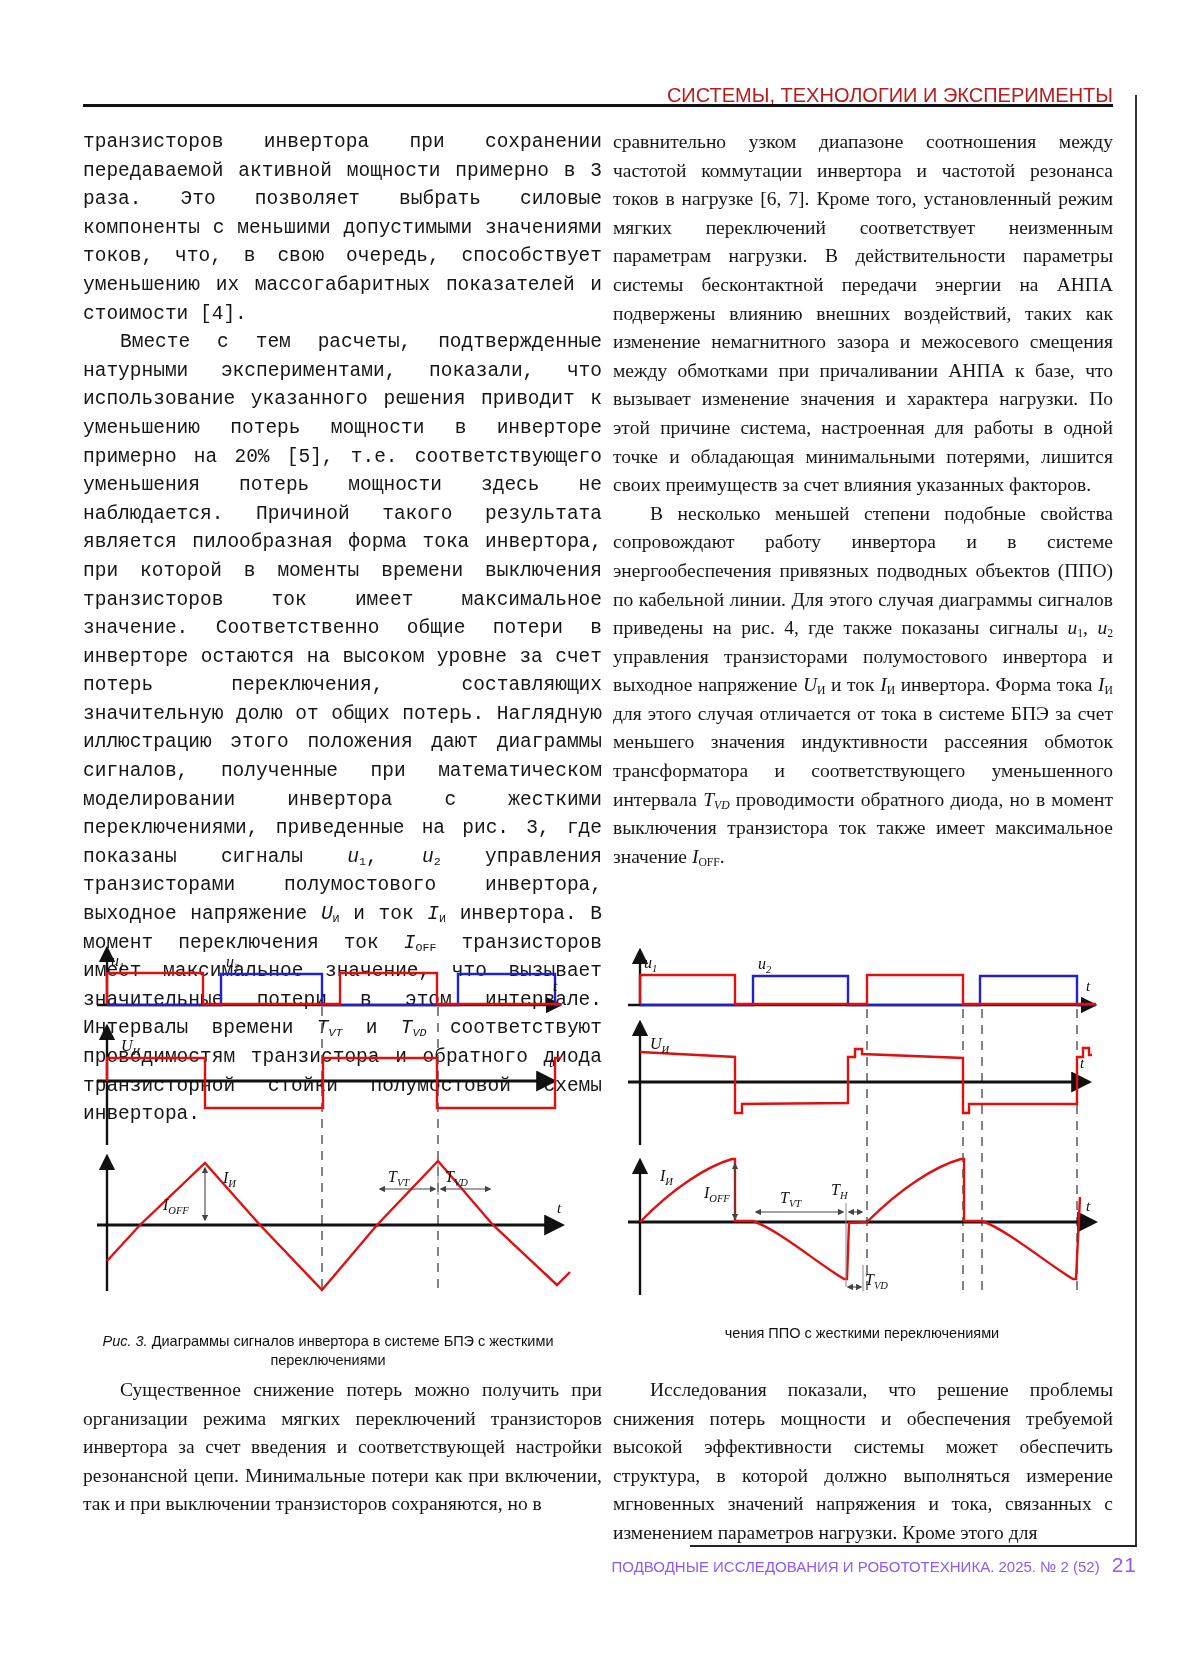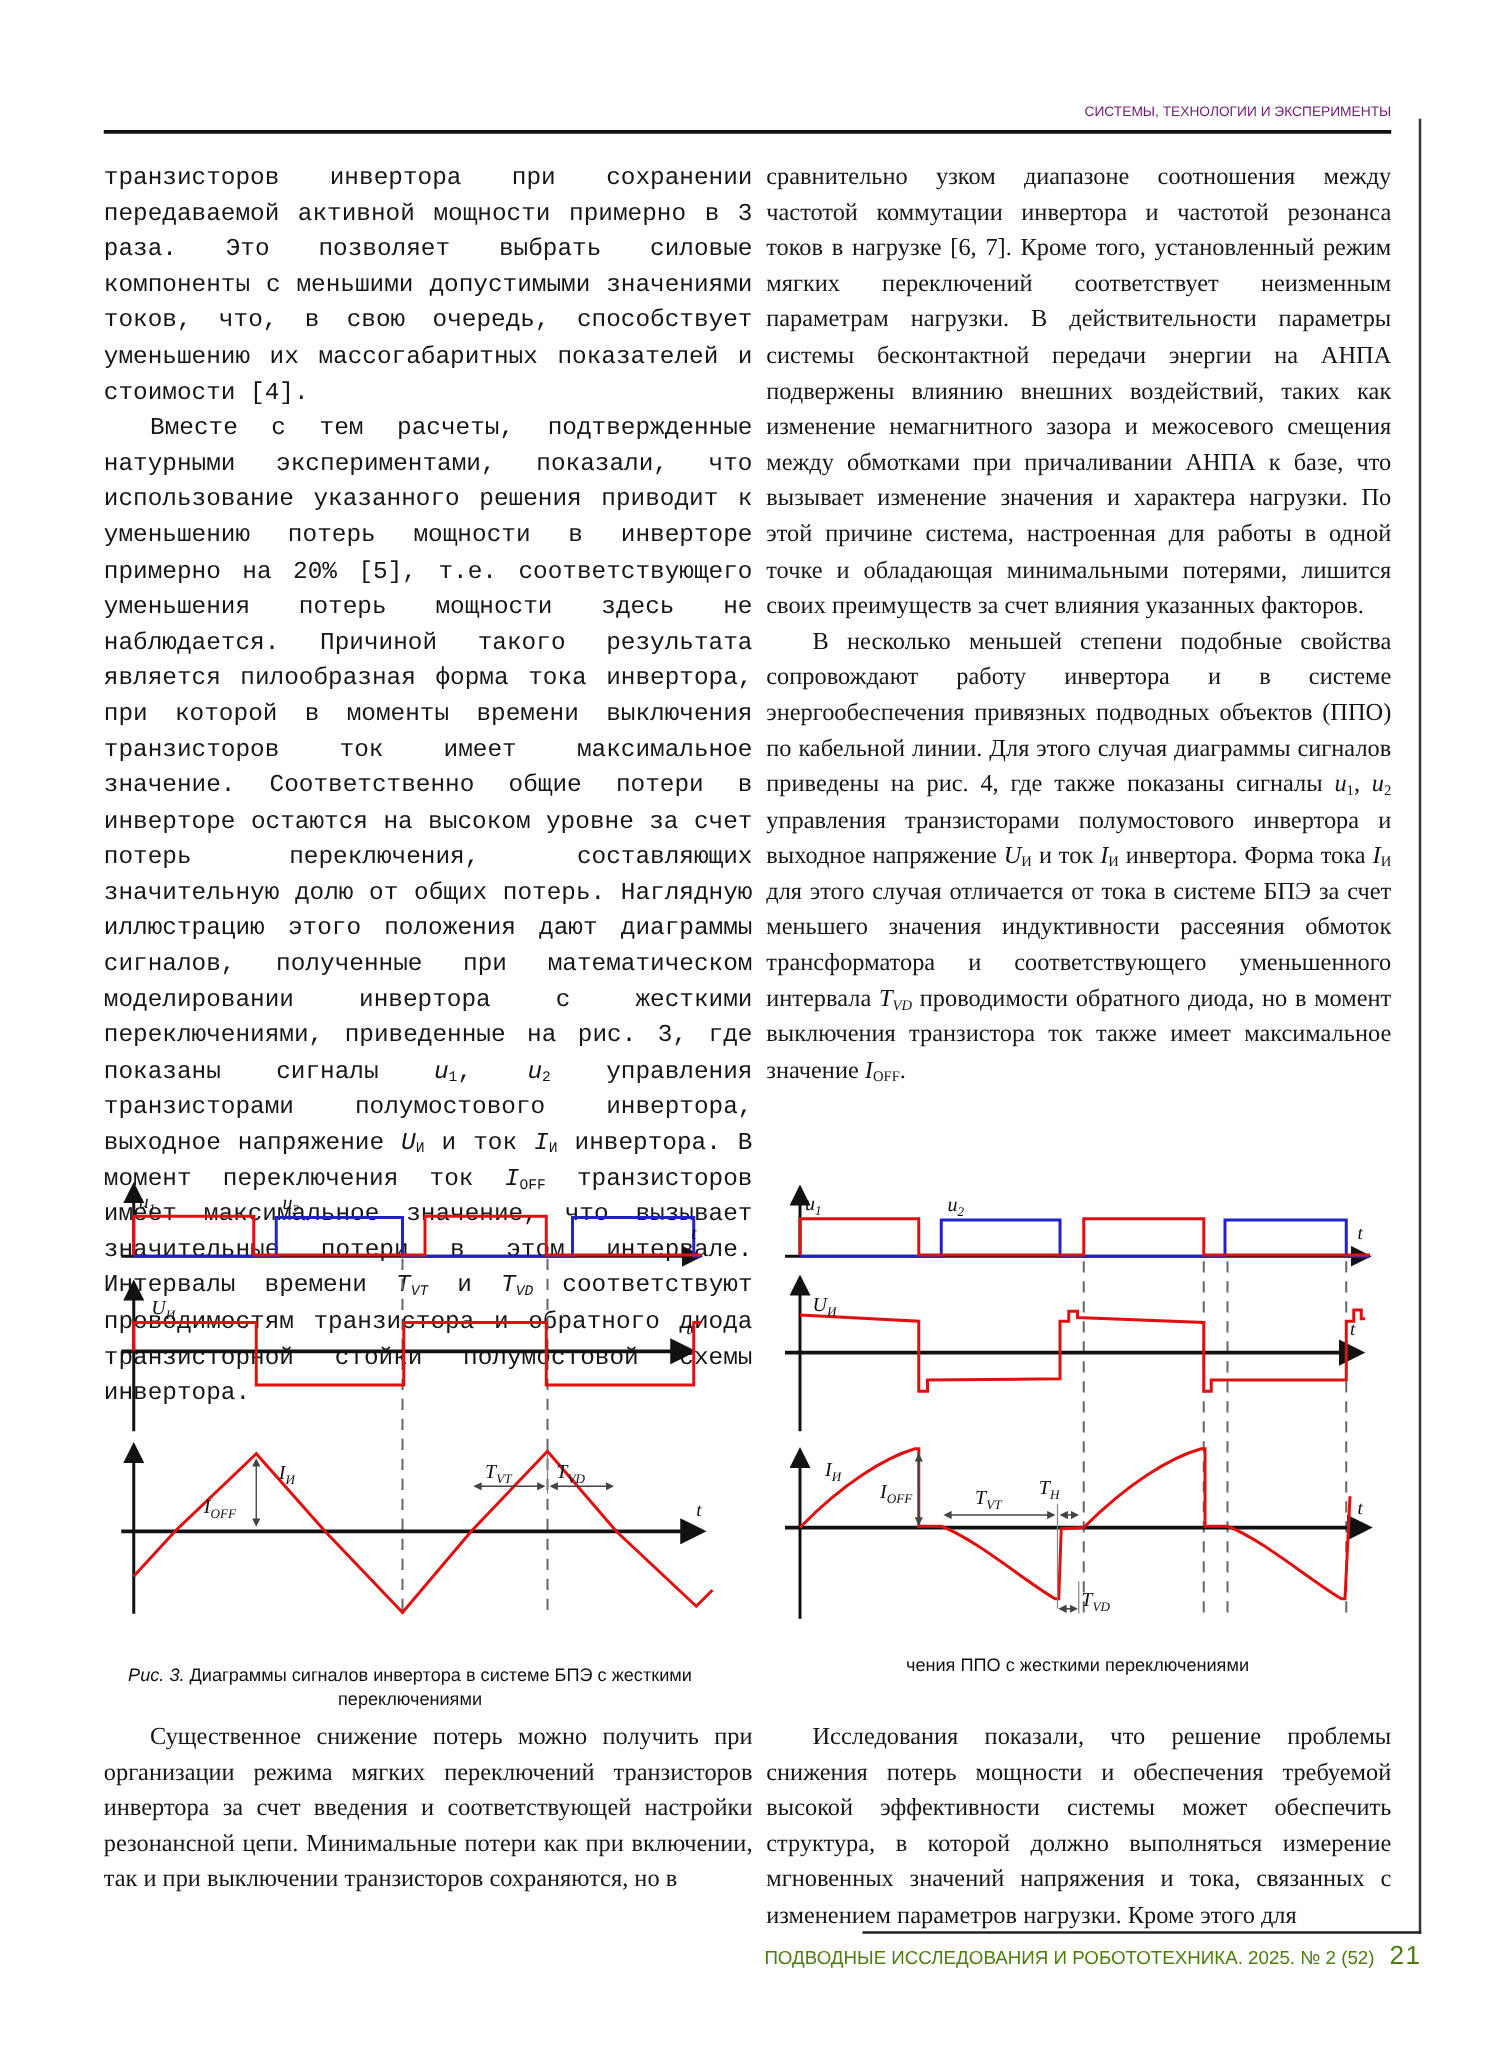--- a/index.html
+++ b/index.html
@@ -1,20 +1,20 @@
 <!DOCTYPE html>
 <html style="--signal-red: #e01010; --signal-blue: #2222cc; --axis-black: #111111; --dash-gray: #666666;"><head>
 <meta charset="utf-8">
 <style>
   html,body{margin:0;padding:0;background:#ffffff;}
   .page{position:relative;width:1200px;height:1656px;background:#fff;overflow:hidden;
         font-family:"Liberation Serif",serif;color:#161616;}
 
   .header{position:absolute;top:84px;left:400px;width:713px;text-align:right;
-          font-family:"Liberation Sans",sans-serif;font-size:11px;color:#701a75;}
+          font-family:"Liberation Sans",sans-serif;font-size:20px;color:#b91c1c;}
   .header-rule{position:absolute;top:104px;left:83px;width:1030px;height:3px;background:#111;}
   .side-rule{position:absolute;top:95px;left:1135px;width:2px;height:1452px;background:#333;}
 
   .col{position:absolute;font-size:19.5px;line-height:28.6px;text-align:justify;}
   .col p{margin:0;}
   .indent{text-indent:37px;}
   .col-left-main{left:83px;top:128px;width:519px;font-family:Liberation Mono, monospace;}
   .col-right-main{left:613px;top:128px;width:500px;}
   .col-left-bottom{left:83px;top:1376px;width:519px;}
   .col-right-bottom{left:613px;top:1376px;width:500px;}
@@ -37,21 +37,21 @@
   .ft{font-family:"Liberation Serif",serif;font-style:italic;font-size:15px;fill:#101010;}
 
   .caption{position:absolute;text-align:center;font-family:"Liberation Sans",sans-serif;
            font-size:14.5px;line-height:19px;color:#111;margin-top:24px;}
   .caption-fig3{left:83px;top:1308px;width:490px;}
   .caption-fig4{left:612px;top:1300px;width:500px;}
 
   .footer-rule{position:absolute;top:1545px;left:690px;width:447px;height:2px;background:#222;}
   .footer{position:absolute;top:1553px;left:400px;width:737px;display:flex;
           justify-content:flex-end;align-items:baseline;gap:12px;
-          font-family:"Liberation Sans",sans-serif;font-size:15px;color:#4d7c0f;}
+          font-family:"Liberation Sans",sans-serif;font-size:15px;color:#8b5cf6;}
   .pagenum{font-size:21px;font-weight:normal;letter-spacing:1px;}
 </style>
 </head>
 <body>
 
 <div class="page">
 
   <div class="header">СИСТЕМЫ, ТЕХНОЛОГИИ И ЭКСПЕРИМЕНТЫ</div>
   <div class="header-rule"></div>
   <div class="side-rule"></div>

